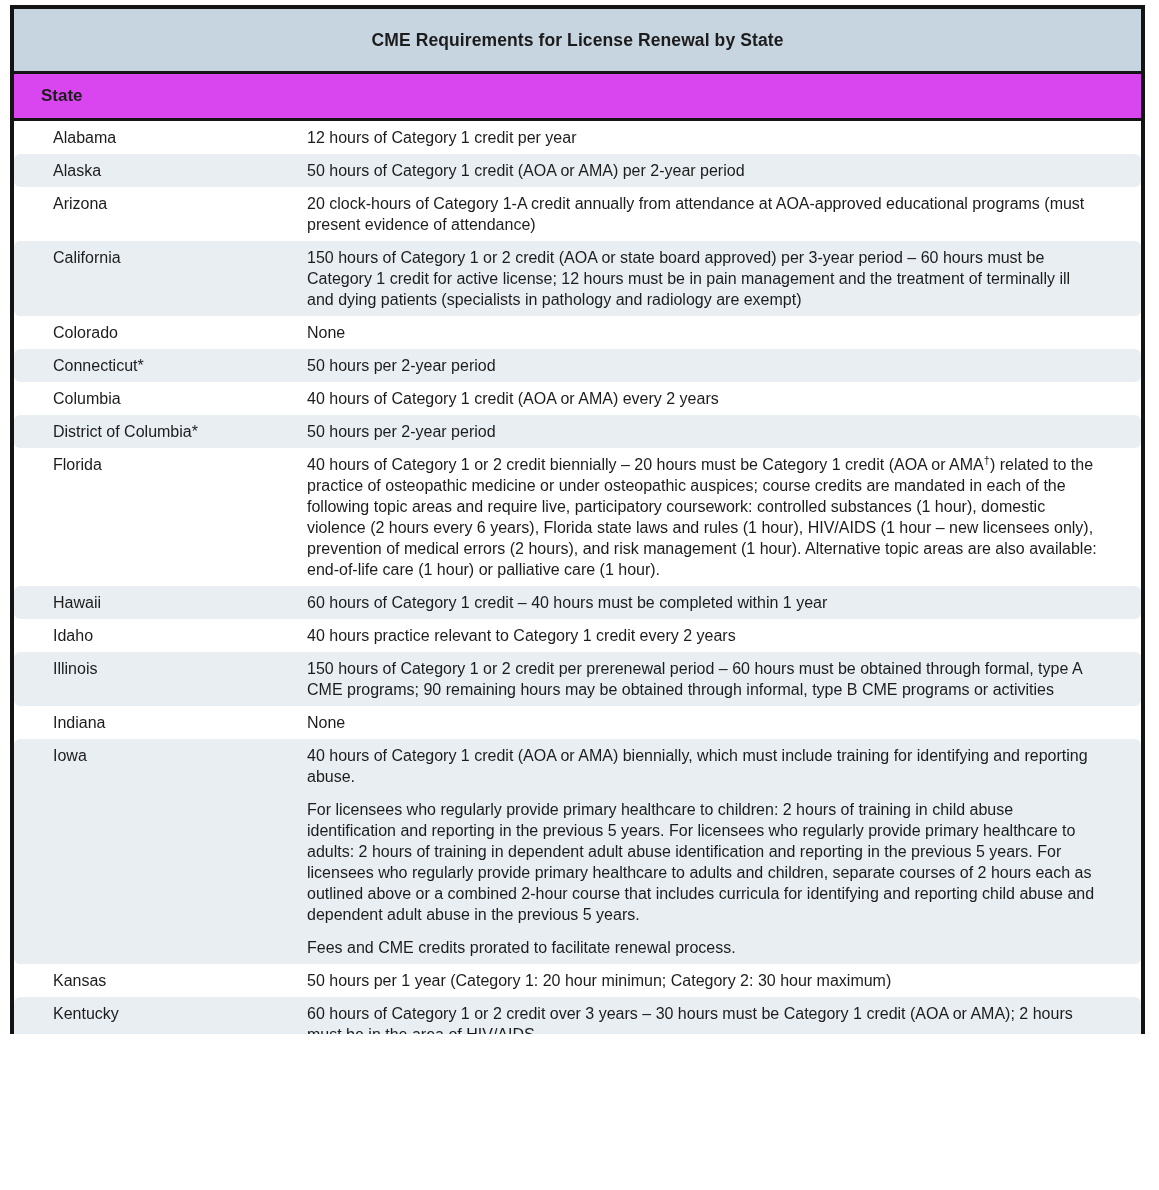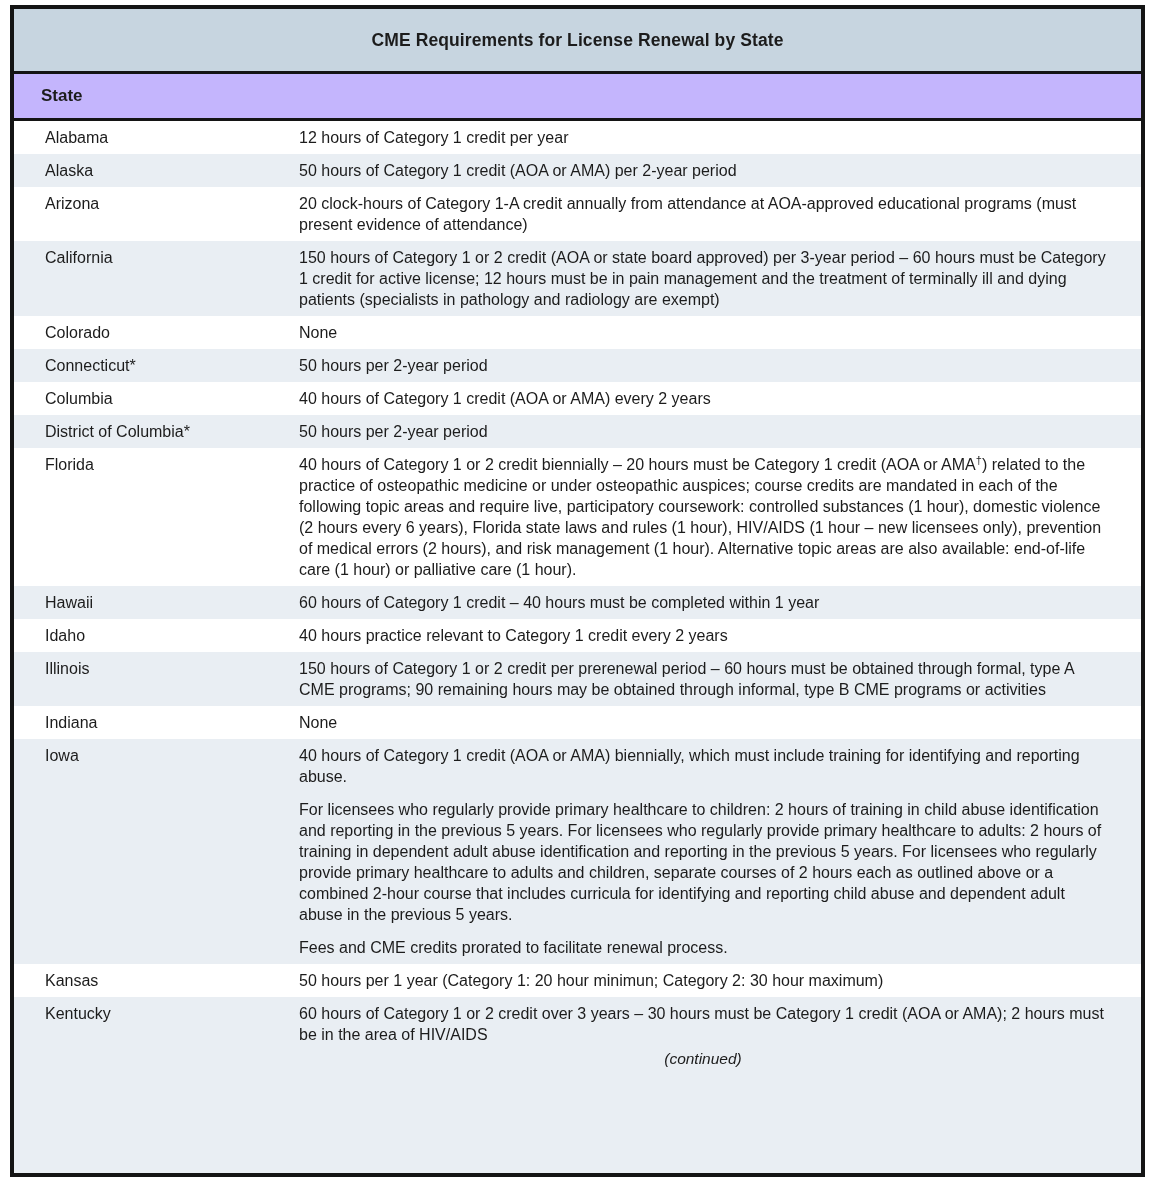--- a/index.html
+++ b/index.html
@@ -5,21 +5,21 @@
   html, body {
     margin: 0;
     padding: 0;
     background: #ffffff;
     font-family: "Liberation Sans", sans-serif;
     color: #1c1c1c;
   }
   .page {
     position: relative;
     width: 1159px;
-    height: 1190px;
+    height: 1034px;
     background: #ffffff;
     overflow: hidden;
   }
   .frame {
     position: absolute;
     left: 10px;
     top: 5px;
     width: 1135px;
     height: 1172px;
     border: 4px solid #141414;
@@ -33,41 +33,42 @@
     border-bottom: 3px solid #141414;
     min-height: 62px;
     display: flex;
     align-items: center;
     justify-content: center;
     font-weight: bold;
     font-size: 17.5px;
     letter-spacing: 0.1px;
   }
   .header-row {
-    background: #c4b5fd;
+    background: #d946ef;
     border-bottom: 3px solid #141414;
     display: grid;
     grid-template-columns: 281px 1fr;
     align-items: center;
     min-height: 44px;
     font-weight: bold;
     font-size: 17px;
   }
   .rows {
     flex: 1;
     display: flex;
     flex-direction: column;
   }
   .row {
     display: grid;
     grid-template-columns: 281px 1fr;
-    padding: 6px 4px;
+    padding: 6px 12px;
     font-size: 16px;
     line-height: 21px;
     box-sizing: border-box;
+    border-radius: 6px;
   }
   .row:nth-child(even) {
     background: #e9eef3;
   }
   .row.bold {
     font-weight: normal;
   }
   .row:last-child {
     flex: 1;
   }

